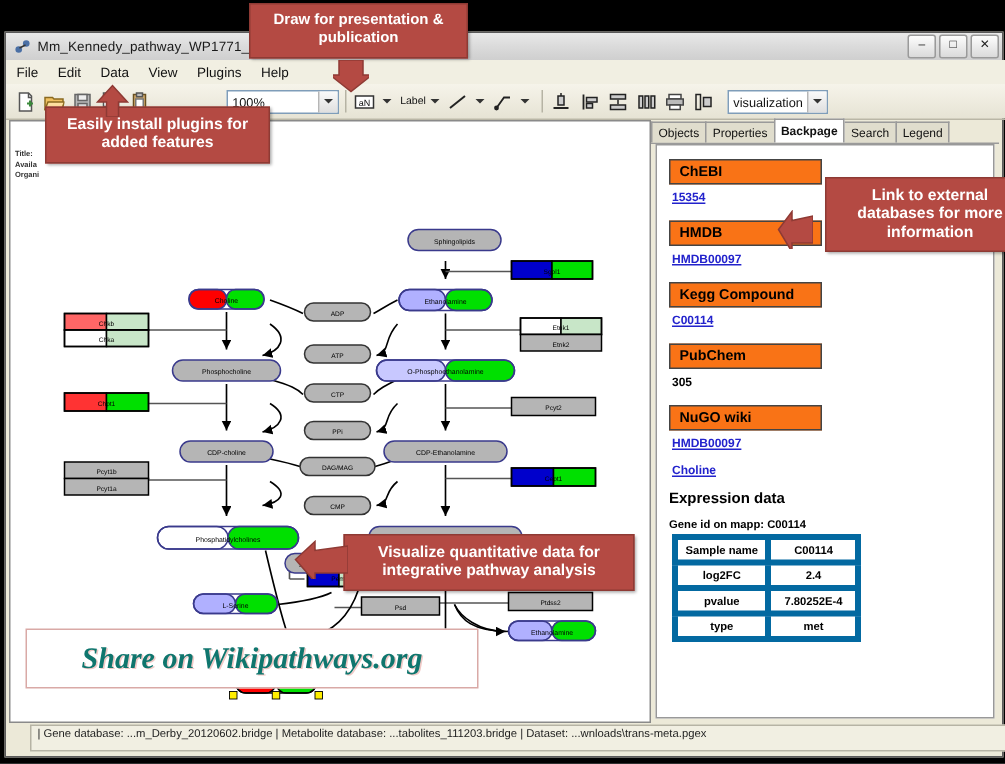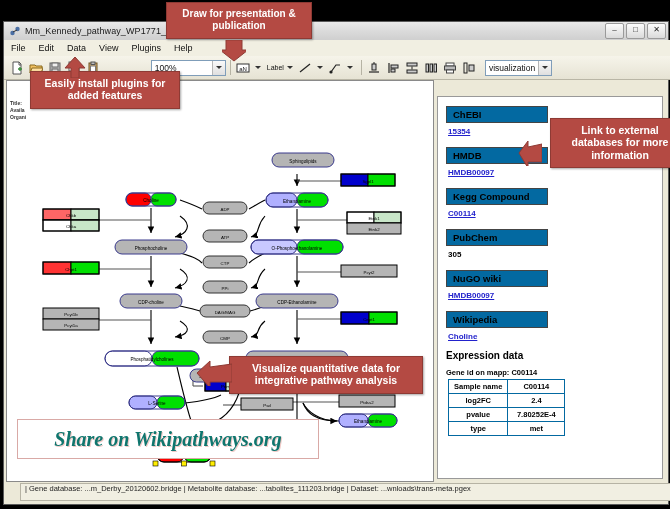--- a/index.html
+++ b/index.html
@@ -49,28 +49,28 @@
 
   
   .rpanel{position:absolute;left:430px;top:58px;width:232px;height:400px;background:#ece9d8;}
   .tabs{position:absolute;left:0;top:0;width:232px;height:15px;display:flex;align-items:flex-end;
       border-bottom:1px solid #9a9a9a;}
   .tab{font-size:8px;color:#111;padding:1px 4px 1px 4px;border:1px solid #9a9a9a;border-bottom:none;
       background:#e0ddcd;margin-right:-1px;height:11px;line-height:11px;}
   .tab.active{background:#fff;position:relative;z-index:2;height:13px;line-height:13px;font-weight:bold;}
   .backpage{position:absolute;left:3px;top:16px;width:224px;height:381px;background:#fff;border:1px solid #999;overflow:hidden;}
   .bp-inner{padding:7px 0 0 8px;}
-  .dbhdr{display:inline-block;min-width:88px;background:#0369a1;border:1px solid #444;font-size:9.5px;
+  .dbhdr{display:inline-block;min-width:88px;background:#f97316;border:1px solid #444;font-size:9.5px;
      font-weight:bold;color:#000;padding:2px 6px;margin-bottom:4px;}
   .dblink{font-size:8px;color:#2222cc;text-decoration:underline;font-weight:bold;margin:0 0 9px 2px;display:block;}
   .dbval{font-size:8px;color:#000;margin:0 0 9px 2px;display:block;font-weight:bold;}
   .exph{font-size:10px;font-weight:bold;color:#000;margin:2px 0 7px 0;}
   .geneid{font-size:7.5px;font-weight:bold;color:#000;margin-bottom:2px;}
   table.expr{border-collapse:collapse;margin-left:2px;}
-  table.expr td{border:1px solid #0369a1;font-size:7.5px;font-weight:bold;color:#000;
+  table.expr td{border:4px solid #0369a1;font-size:7.5px;font-weight:bold;color:#000;
       text-align:center;padding:2px 5px;min-width:46px;}
 
   
   .statusbar{position:absolute;left:16px;top:461px;width:658px;height:16px;background:#f1efe2;
       border:1px solid #b6b3a4;display:flex;align-items:flex-start;padding-left:4px;}
   .statusbar span{font-size:7.5px;color:#222;}
 
   
   .callout{position:absolute;background:#b44a43;border:1px solid #8e3a34;color:#fff;font-weight:bold;
       text-align:center;line-height:1.18;box-shadow:1px 1px 2px rgba(0,0,0,.35);}
@@ -478,39 +478,45 @@
               <rect x="143" y="340" width="28" height="12" fill="#ff6666" stroke="#000"></rect>
               <rect x="171" y="340" width="28" height="12" fill="#00e000" stroke="#000"></rect>
               <rect x="143" y="340" width="56" height="12" fill="none" stroke="#000"></rect>
               <text x="171" y="348.5" font-size="4.4" font-family="Liberation Sans" text-anchor="middle" fill="#000">Ptdss1</text>
             </g>
         </g>
       </svg>
     </div>
 
     <div class="rpanel">
+      <div class="tabs">
+        <span class="tab">Objects</span>
+        <span class="tab">Properties</span>
+        <span class="tab active">Backpage</span>
+        <span class="tab">Search</span>
+        <span class="tab">Legend</span>
+      </div>
 
       <div class="backpage">
         <div class="bp-inner">
           <div class="dbhdr">ChEBI</div>
           <a class="dblink">15354</a>
 
           <div class="dbhdr">HMDB</div>
           <a class="dblink">HMDB00097</a>
 
           <div class="dbhdr">Kegg Compound</div>
           <a class="dblink">C00114</a>
 
           <div class="dbhdr">PubChem</div>
           <span class="dbval">305</span>
 
           <div class="dbhdr">NuGO wiki</div>
           <a class="dblink">HMDB00097</a>
 
-          <div class="dbhdr">Wikipedia</div>
           <a class="dblink">Choline</a>
 
           <div class="exph">Expression data</div>
           <div class="geneid">Gene id on mapp: C00114</div>
           <table class="expr">
             <tbody>
                 <tr>
               <td>Sample name</td>
               <td>C00114</td>
             </tr>

